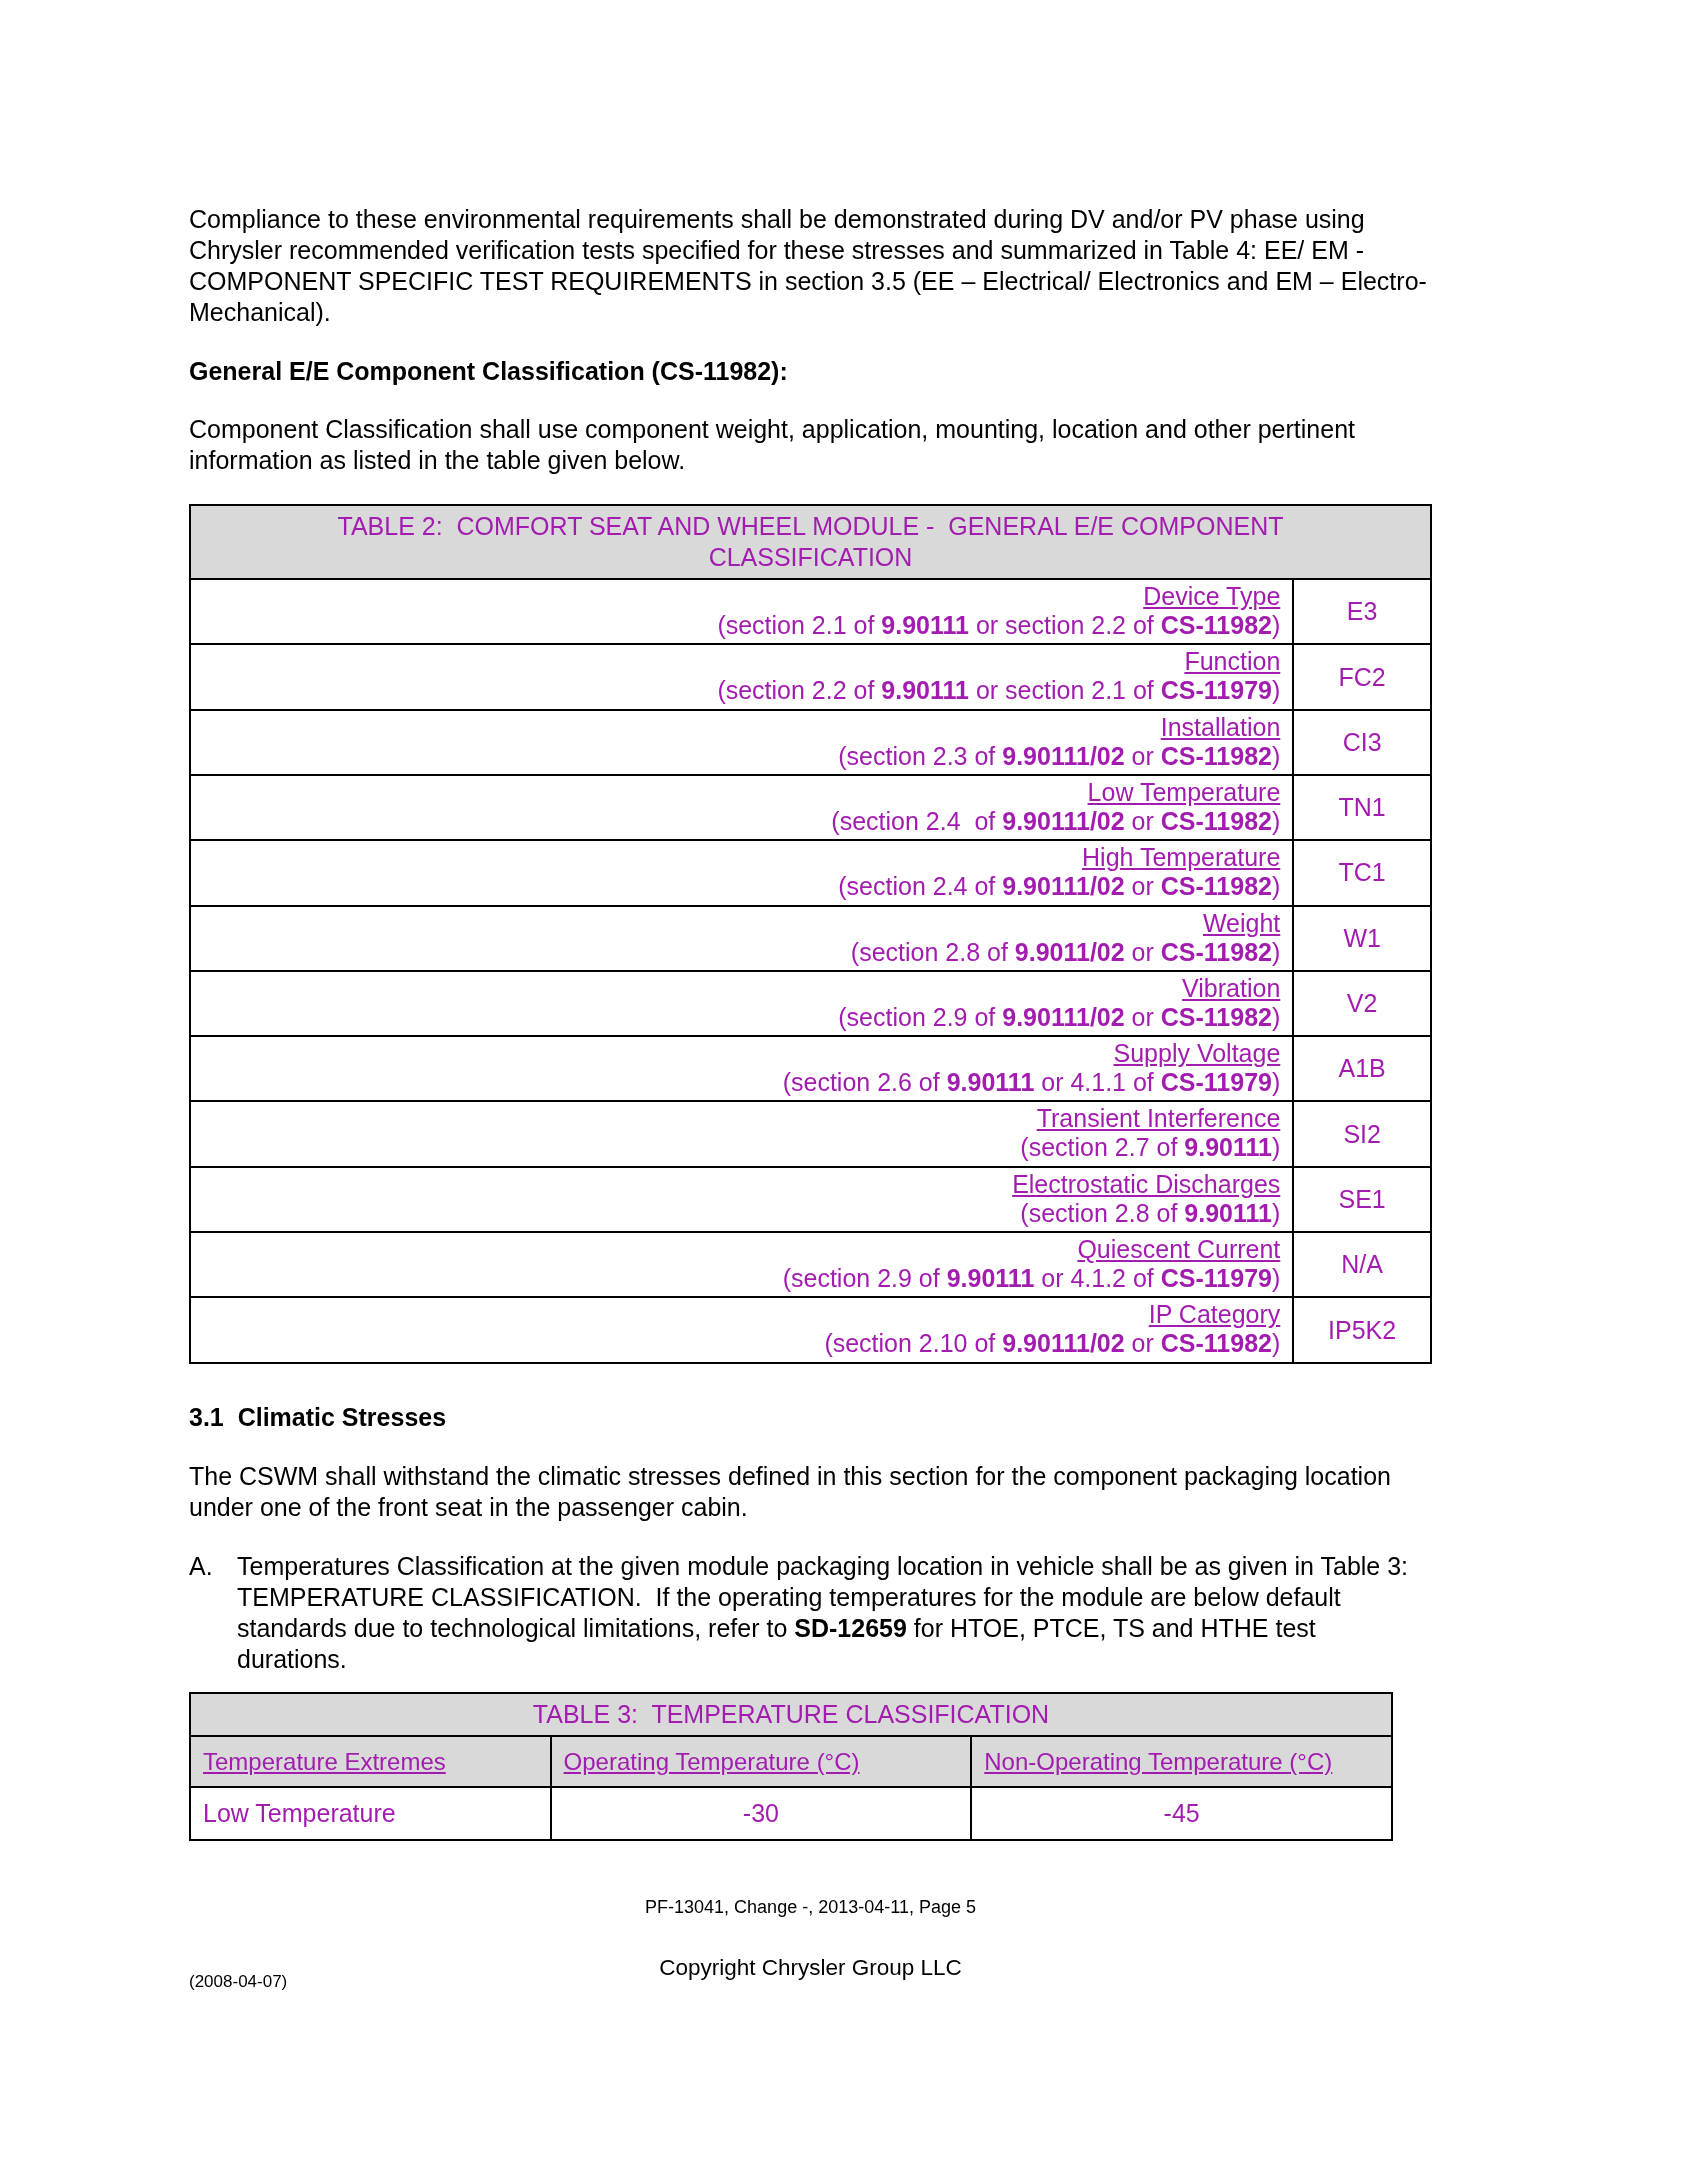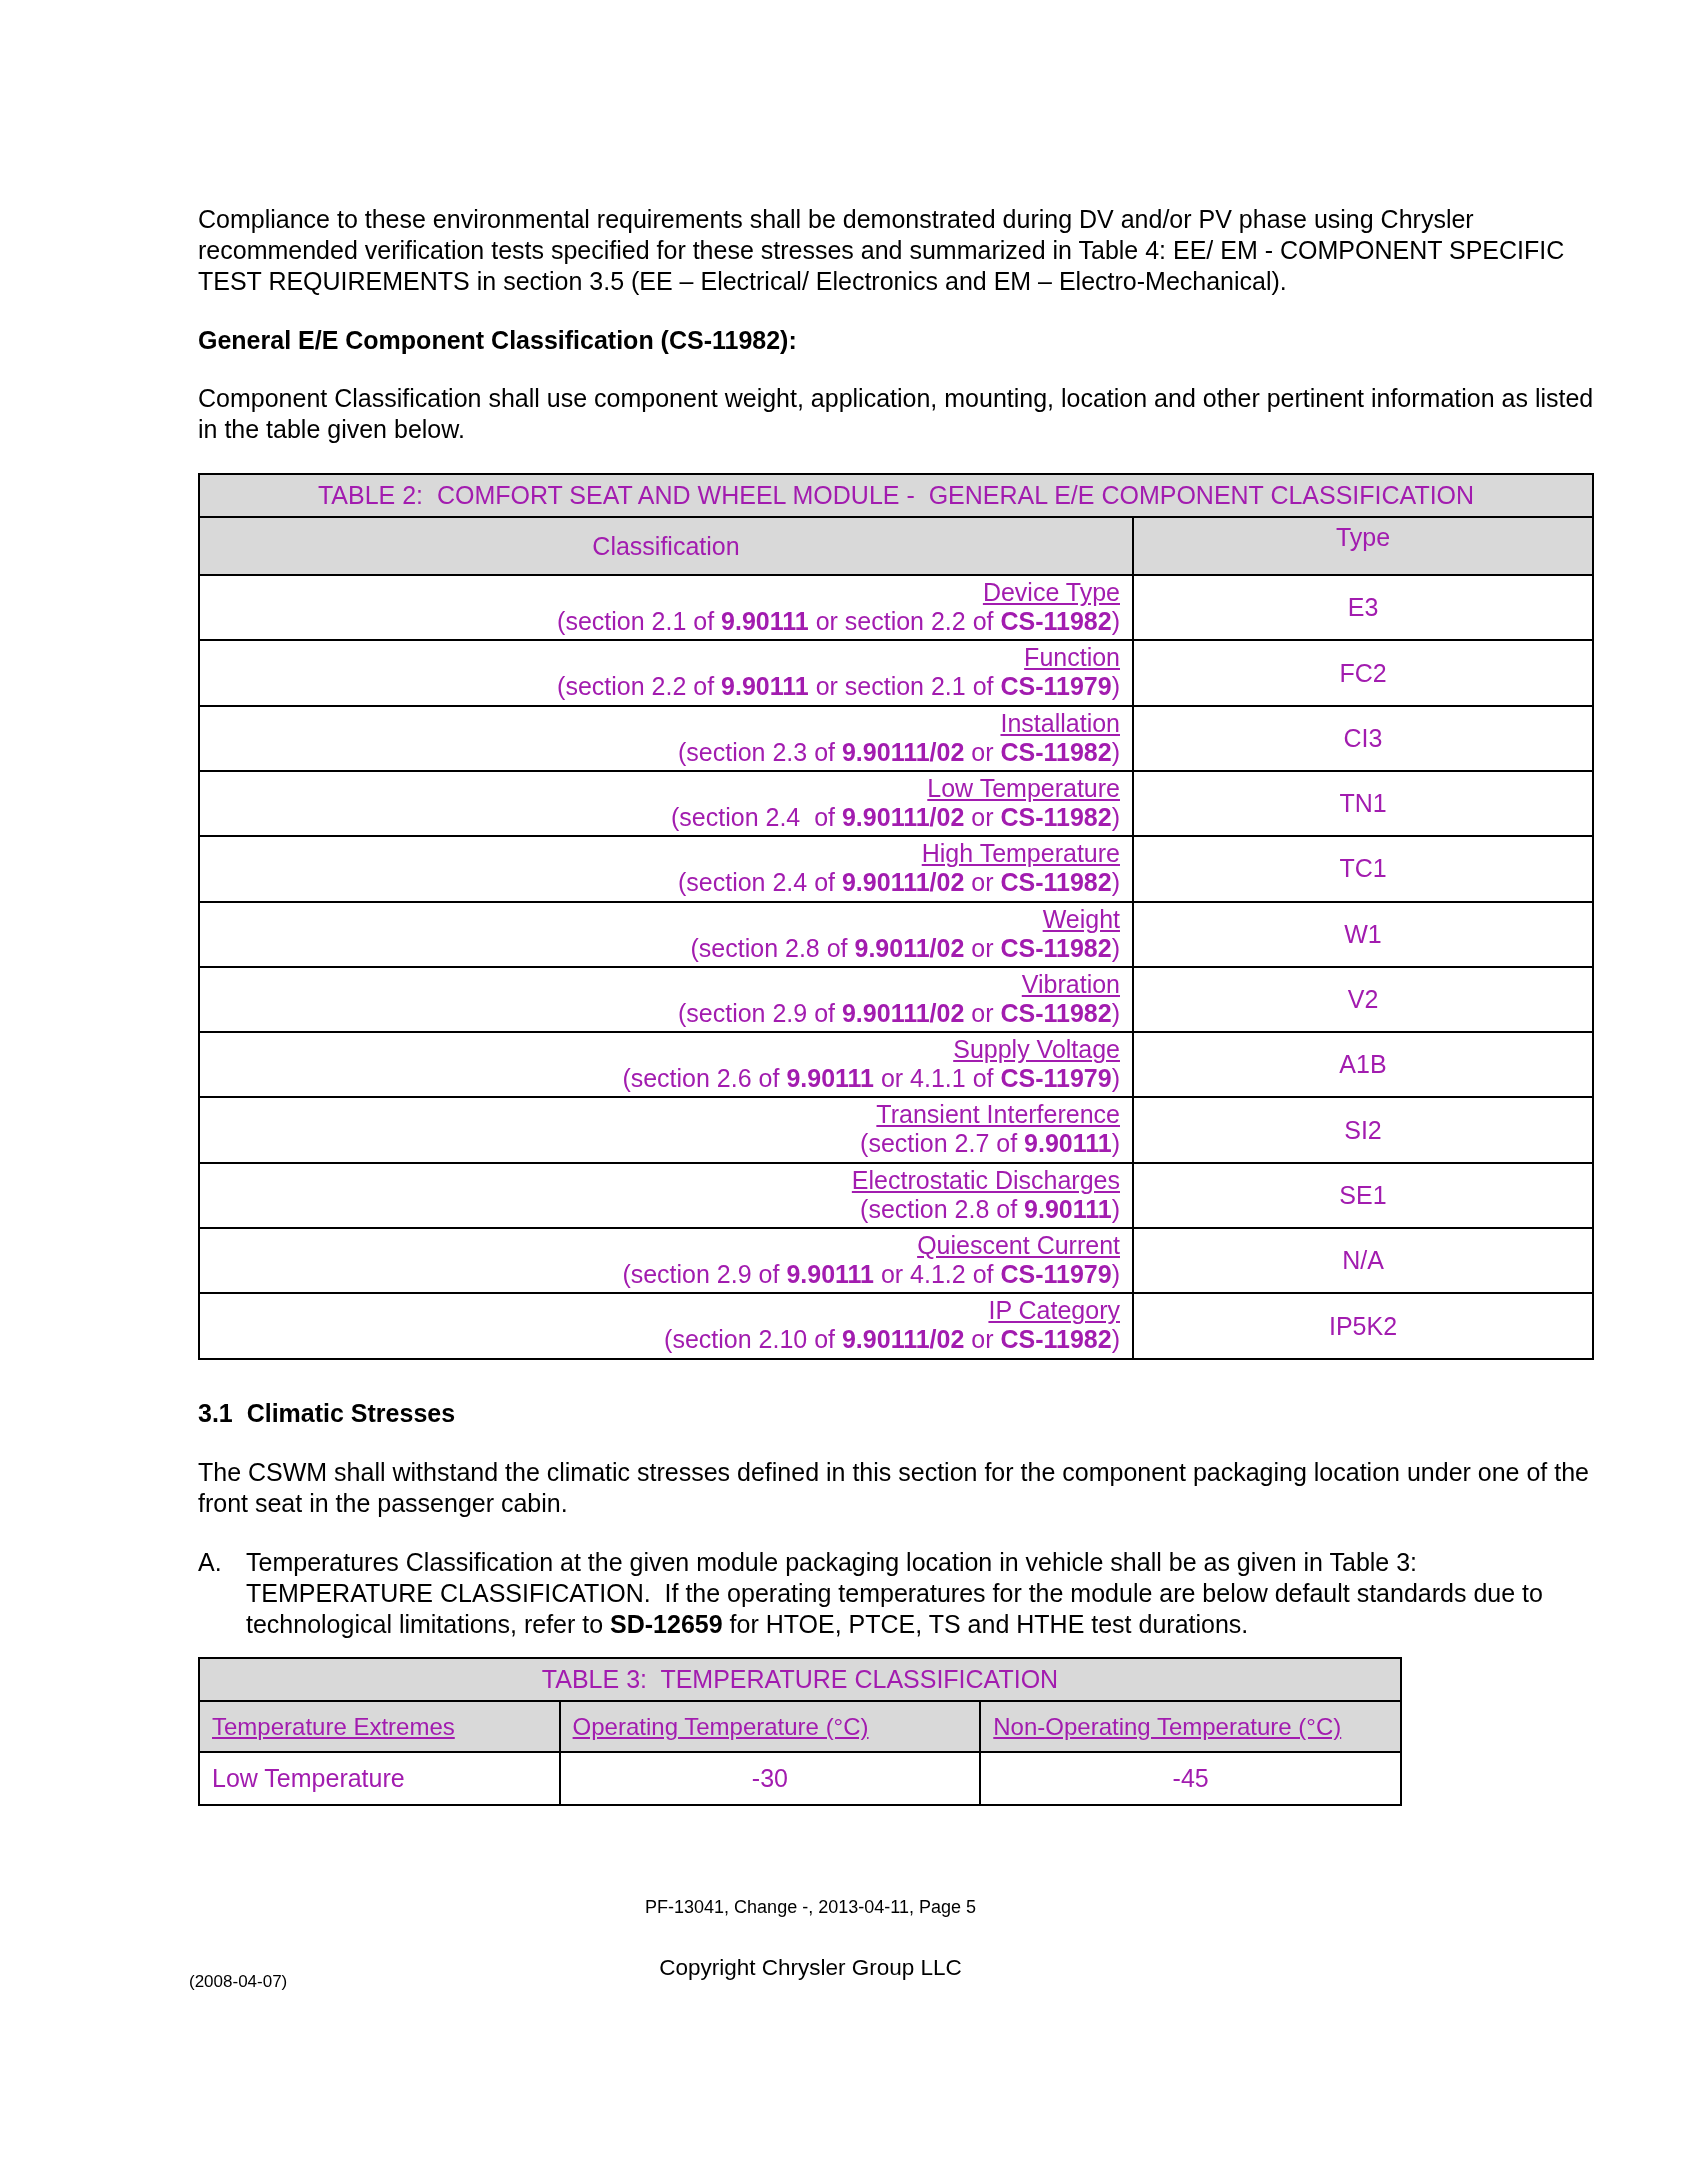--- a/index.html
+++ b/index.html
@@ -8,23 +8,23 @@
     position: relative;
     width: 1687px;
     height: 2183px;
     background: #ffffff;
     font-family: "Liberation Sans", sans-serif;
     color: #000000;
     overflow: hidden;
   }
   .content {
     position: absolute;
-    left: 198px;
+    left: 189px;
     top: 204px;
-    width: 1396px;
+    width: 1243px;
   }
   .body-text {
     font-size: 25px;
     line-height: 31px;
     margin: 0 0 28px 0;
     white-space: pre-wrap;
   }
   .bold { font-weight: bold; }
   .heading-general { margin-bottom: 26.5px; }
   .para-component { }
@@ -131,24 +131,20 @@
     <p class="body-text">Compliance to these environmental requirements shall be demonstrated during DV and/or PV phase using Chrysler recommended verification tests specified for these stresses and summarized in Table 4: EE/ EM - COMPONENT SPECIFIC TEST REQUIREMENTS in section 3.5 (EE – Electrical/ Electronics and EM – Electro-Mechanical).</p>
 
     <p class="body-text bold heading-general">General E/E Component Classification (CS-11982):</p>
 
     <p class="body-text para-component">Component Classification shall use component weight, application, mounting, location and other pertinent information as listed in the table given below.</p>
 
     <table class="tbl table2">
       <thead>
         <tr>
           <th colspan="2" class="title-cell">TABLE 2:  COMFORT SEAT AND WHEEL MODULE -  GENERAL E/E COMPONENT CLASSIFICATION</th>
-        </tr>
-        <tr>
-          <th class="col-classification">Classification</th>
-          <th class="col-type">Type</th>
         </tr>
       </thead>
       <tbody id="table2-body">
           <tr>
             <td class="cell-classification">
               <div class="row-label">Device Type</div>
               <div class="row-section"><span>(section 2.1 of </span><b>9.90111</b><span> or section 2.2 of </span><b>CS-11982</b><span>)</span></div>
             </td>
             <td class="cell-type">E3</td>
           </tr>

